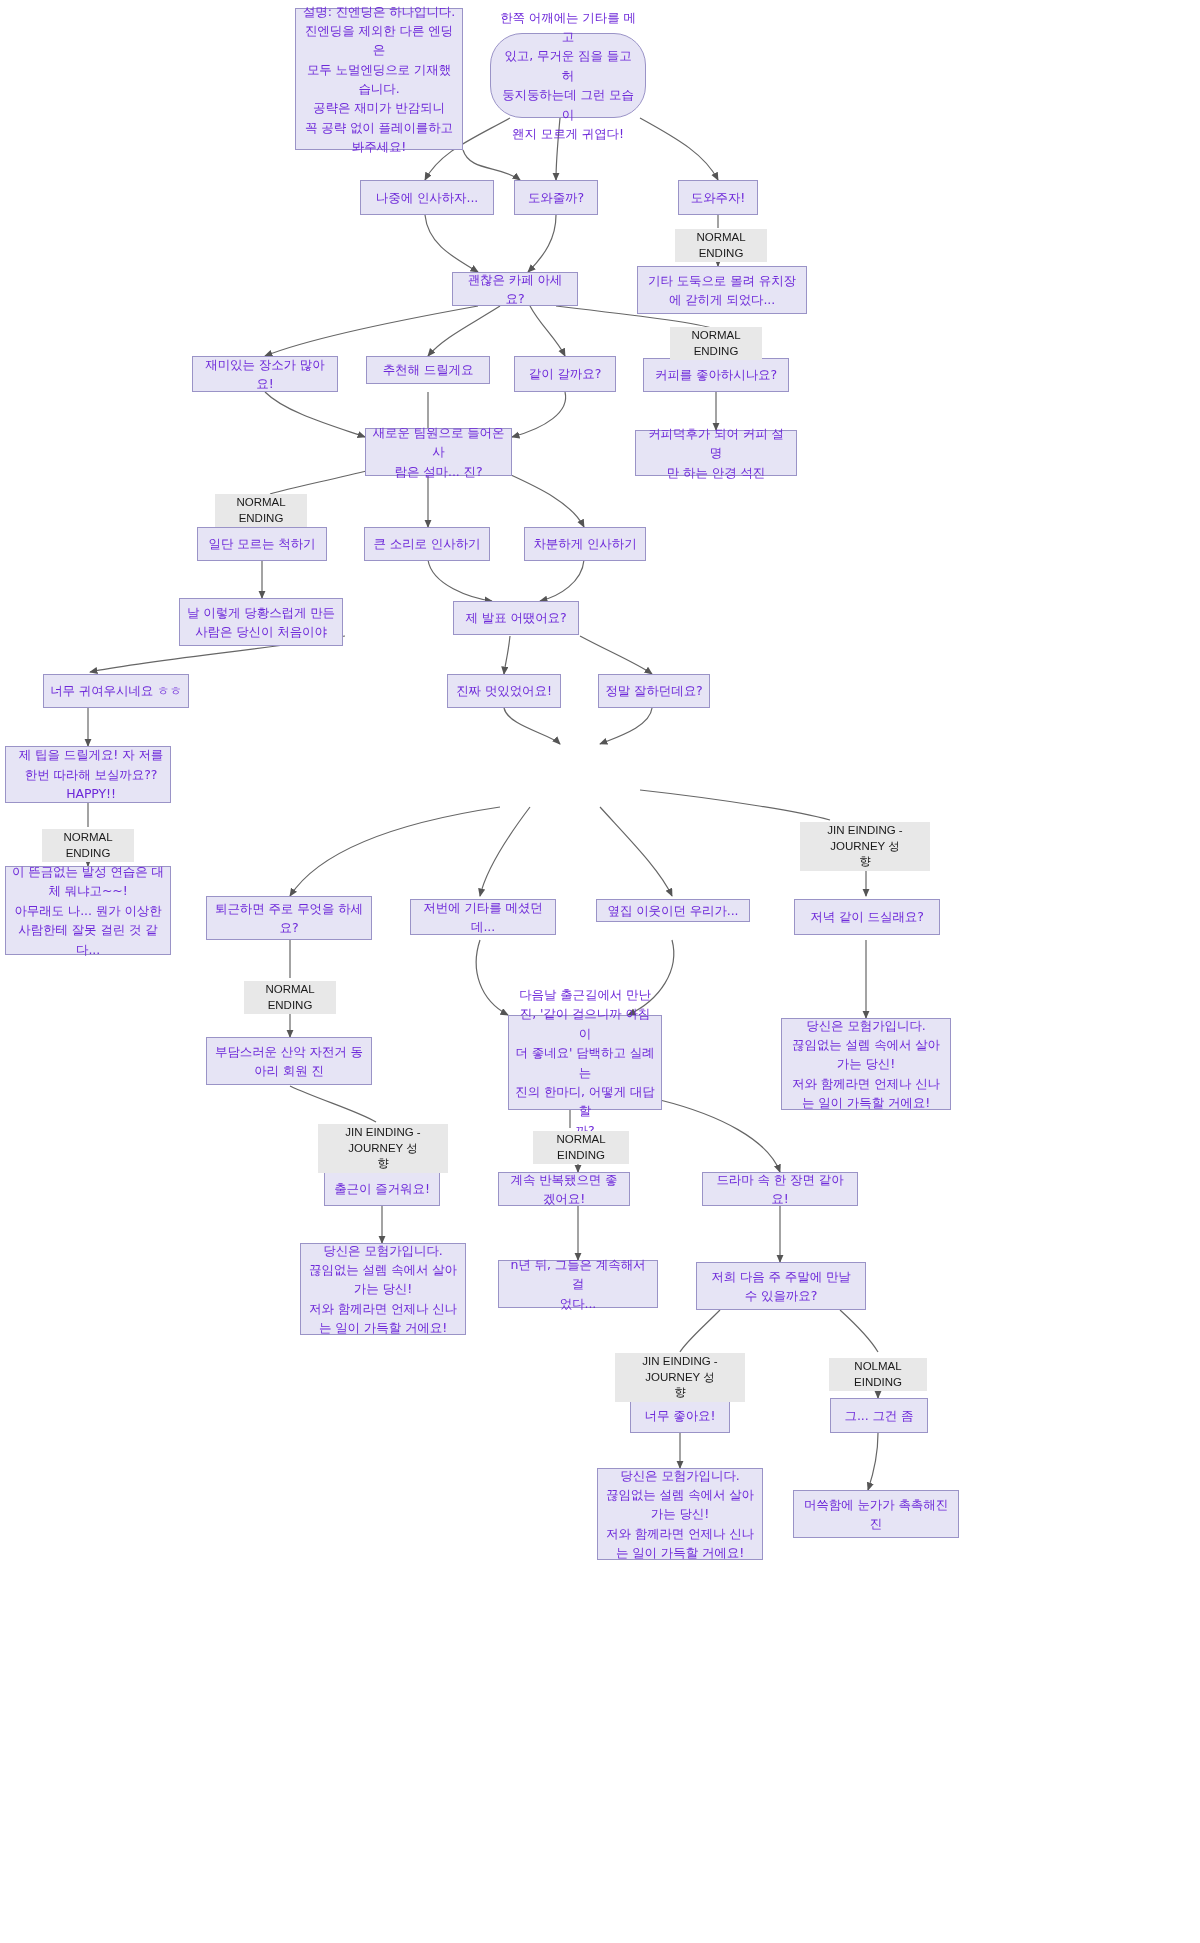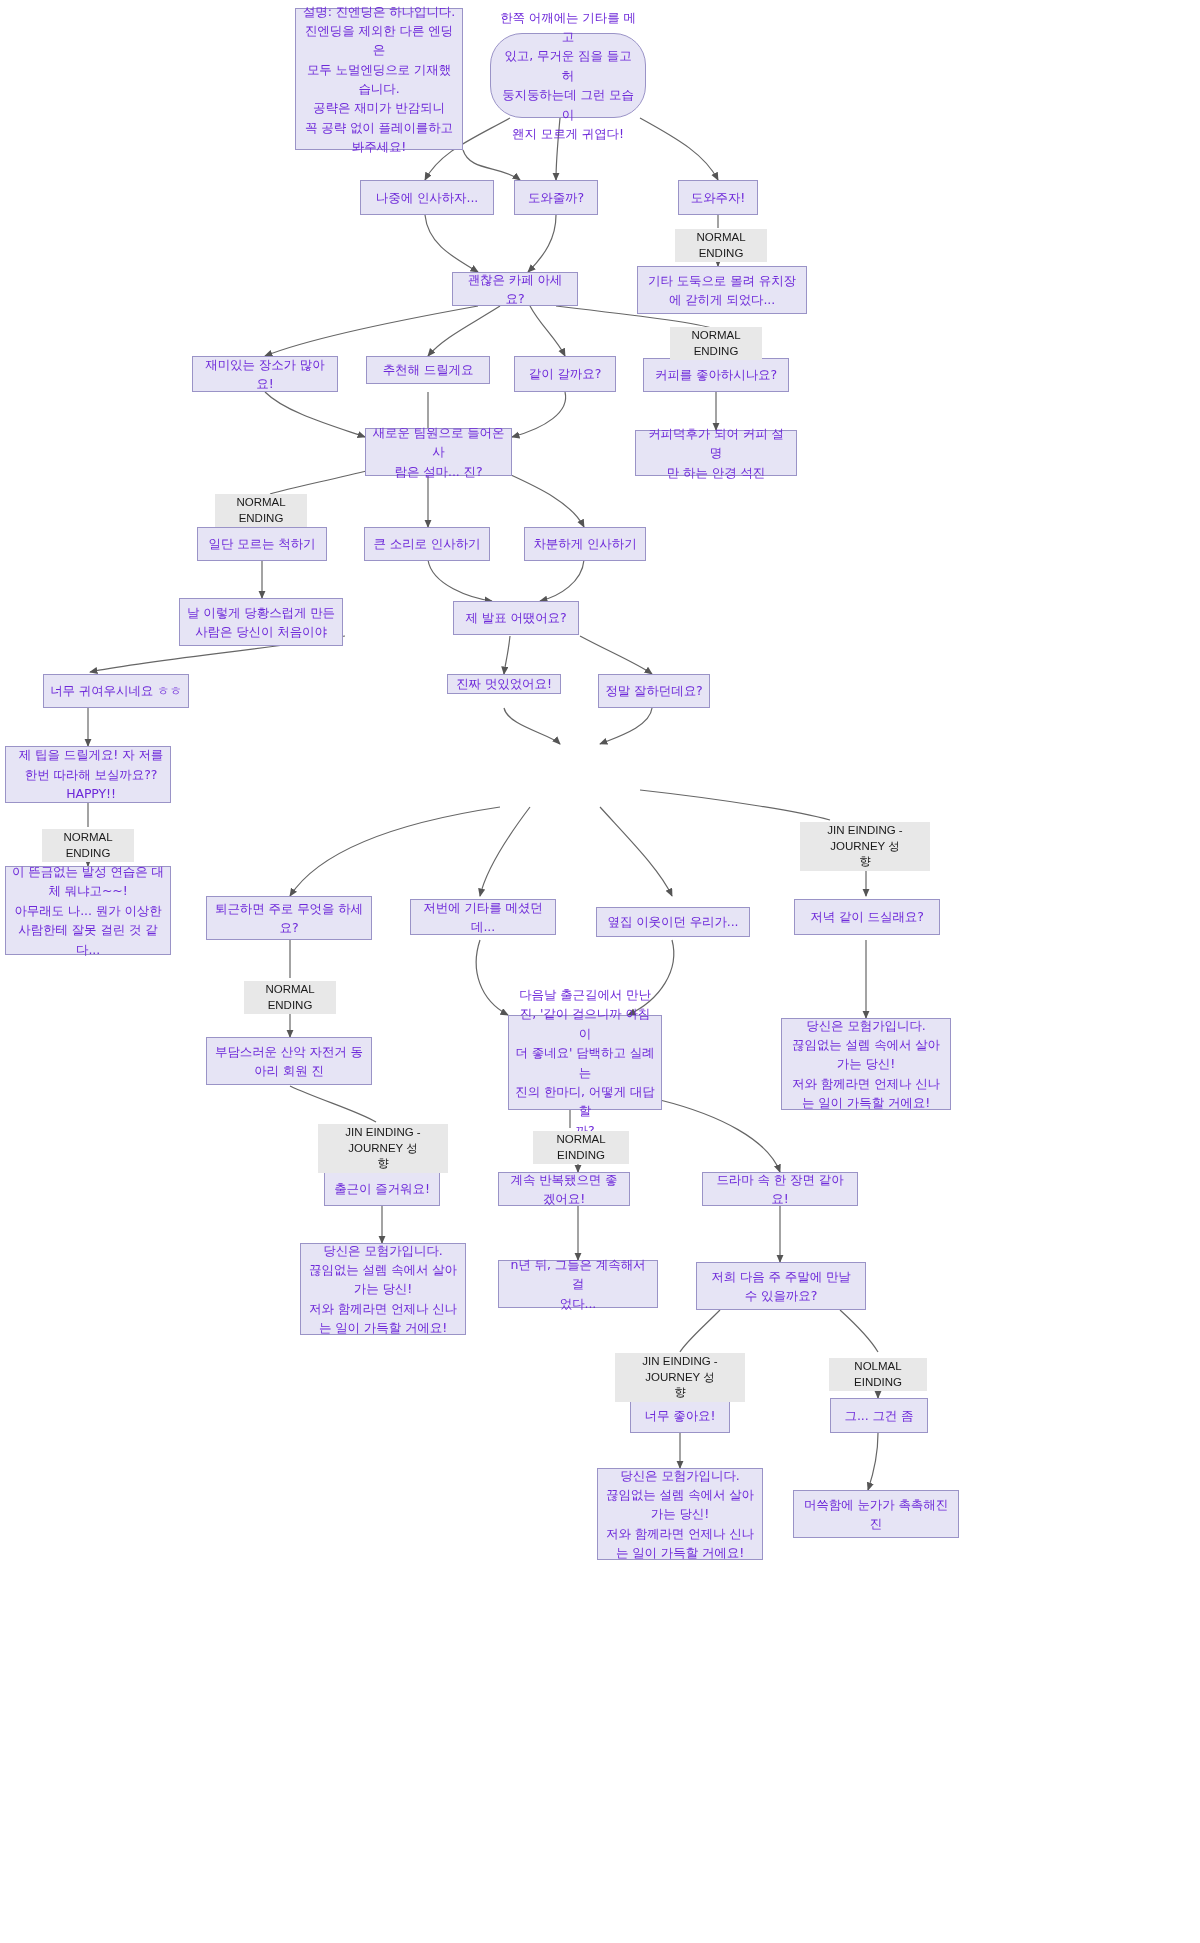--- a/index.html
+++ b/index.html
@@ -191,37 +191,37 @@
 
   <div class="node" style="left:197px;top:527px;width:130px;height:34px;">일단 모르는 척하기</div>
   <div class="node" style="left:364px;top:527px;width:126px;height:34px;">큰 소리로 인사하기</div>
   <div class="node" style="left:524px;top:527px;width:122px;height:34px;">차분하게 인사하기</div>
 
   <div class="node" style="left:179px;top:598px;width:164px;height:48px;">날 이렇게 당황스럽게 만든
 사람은 당신이 처음이야</div>
   <div class="node" style="left:453px;top:601px;width:126px;height:34px;">제 발표 어땠어요?</div>
 
   <div class="node" style="left:31px;top:674px;width:146px;height:34px;margin-left:12px;">너무 귀여우시네요 ㅎㅎ</div>
-  <div class="node" style="left:447px;top:674px;width:114px;height:20px;">진짜 멋있었어요!</div>
+  <div class="node" style="left:447px;top:674px;width:114px;height:34px;">진짜 멋있었어요!</div>
   <div class="node" style="left:598px;top:674px;width:112px;height:34px;">정말 잘하던데요?</div>
 
   <div class="node" style="left:5px;top:746px;width:166px;height:57px;padding-left:12px;">제 팁을 드릴게요! 자 저를
 한번 따라해 보실까요??
 HAPPY!!</div>
 
   <div class="node" style="left:5px;top:866px;width:166px;height:89px;">이 뜬금없는 발성 연습은 대
 체 뭐냐고~~!
 아무래도 나... 뭔가 이상한
 사람한테 잘못 걸린 것 같
 다...</div>
 
   <div class="node" style="left:206px;top:896px;width:166px;height:44px;">퇴근하면 주로 무엇을 하세
 요?</div>
   <div class="node" style="left:410px;top:899px;width:146px;height:36px;">저번에 기타를 메셨던데...</div>
-  <div class="node" style="left:596px;top:899px;width:154px;height:30px;margin-top:8px;">옆집 이웃이던 우리가...</div>
+  <div class="node" style="left:596px;top:899px;width:154px;height:23px;">옆집 이웃이던 우리가...</div>
   <div class="node" style="left:794px;top:899px;width:146px;height:36px;">저녁 같이 드실래요?</div>
 
   <div class="node" style="left:206px;top:1037px;width:166px;height:48px;">부담스러운 산악 자전거 동
 아리 회원 진</div>
   <div class="node" style="left:508px;top:1015px;width:154px;height:95px;">다음날 출근길에서 만난
 진, '같이 걸으니까 아침이
 더 좋네요' 담백하고 실례는
 진의 한마디, 어떻게 대답할
 까?</div>
   <div class="node" style="left:781px;top:1018px;width:170px;height:92px;">당신은 모험가입니다.

